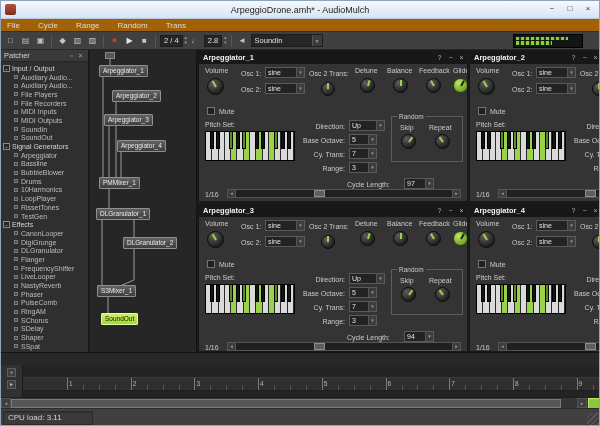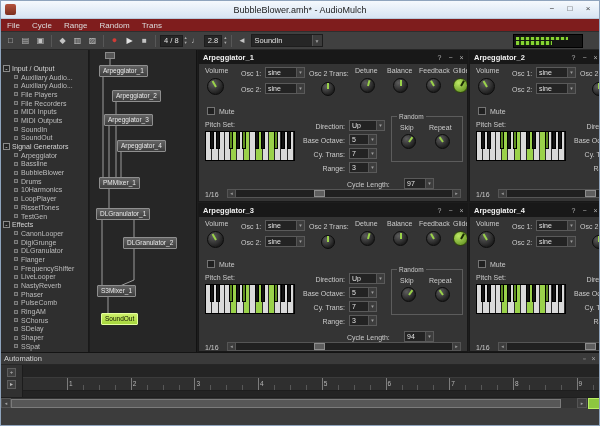--- a/index.html
+++ b/index.html
@@ -8,21 +8,21 @@
   #window{position:relative;width:600px;height:426px;background:#3c3c3c;border:1px solid #8fa4bd;overflow:hidden;}
 
   
   #titlebar{position:absolute;left:0;top:0;width:100%;height:18px;background:linear-gradient(#f5f9fd,#d7e4f3);border-bottom:1px solid #b8c8da;}
   #titlebar .title{position:absolute;left:0;right:0;top:0;text-align:center;font-size:9px;line-height:18px;color:#1c1c1c;white-space:nowrap;}
   #app-icon{position:absolute;left:4px;top:3px;width:11px;height:11px;background:linear-gradient(#b5533c,#7c2f1f);border-radius:2px;z-index:2;}
   #win-controls{position:absolute;right:2px;top:1px;display:flex;z-index:2;}
   #win-controls span{width:18px;height:14px;font-size:8px;color:#3a3a3a;text-align:center;line-height:14px;}
 
   
-  #menubar{position:absolute;top:18px;left:0;width:100%;height:13px;background:#7f1d1d;border-bottom:1px solid #2e2e2e;display:flex;align-items:center;}
+  #menubar{position:absolute;top:18px;left:0;width:100%;height:13px;background:#a16207;border-bottom:1px solid #2e2e2e;display:flex;align-items:center;gap:6px;}
   .menu-item{font-size:8px;color:#dcdcdc;padding:0 6px;line-height:13px;}
 
   
   #toolbar{position:absolute;top:31px;left:0;width:100%;height:18px;background:#404040;border-bottom:1px solid #262626;display:flex;align-items:center;padding:0 3px;gap:2px;}
   .tb-icon{width:13px;height:13px;font-size:8px;color:#c3c3c3;text-align:center;line-height:13px;flex:none;}
   .tb-icon.rec{color:#d03b36;font-size:9px;}
   .tb-icon.play{color:#e2e2e2;}
   .tb-sep{width:1px;height:12px;background:#2a2a2a;border-right:1px solid #575757;flex:none;margin:0 2px;}
   .tb-field{height:12px;background:#262626;border:1px solid #1d1d1d;color:#e0e0e0;font-size:7.5px;line-height:10px;padding:0 3px;flex:none;}
   .spin{display:flex;flex-direction:column;justify-content:center;font-size:4.5px;line-height:4.5px;color:#a8a8a8;flex:none;}
@@ -101,21 +101,21 @@
   #cpu-cell{position:absolute;left:2px;top:2px;width:90px;height:14px;background:#3a3a3a;border:1px solid #2a2a2a;box-shadow:inset 0 1px 0 #313131;color:#d2d2d2;font-size:8px;line-height:12px;padding-left:4px;white-space:nowrap;}
   #grip{position:absolute;right:1px;bottom:1px;width:13px;height:13px;background:repeating-linear-gradient(135deg,transparent 0 3px,#5d5d5d 3px 4px);}
 </style>
 </head>
 <body>
 
 <div id="window">
 
   <div id="titlebar">
     <span id="app-icon"></span>
-    <span class="title">BubbleBlower.amh* - AudioMulch</span>
+    <span class="title">ArpeggioDrone.amh* - AudioMulch</span>
     <span id="win-controls">
       <span>−</span>
       <span>□</span>
       <span>×</span>
     </span>
   </div>
 
   <div id="menubar">
       <span class="menu-item">File</span>
       <span class="menu-item">Cycle</span>
@@ -130,21 +130,21 @@
     <span class="tb-icon">▣</span>
     <span class="tb-sep"></span>
     <span class="tb-icon">◆</span>
     <span class="tb-icon">▥</span>
     <span class="tb-icon">▨</span>
     <span class="tb-sep"></span>
     <span class="tb-icon rec">●</span>
     <span class="tb-icon play">▶</span>
     <span class="tb-icon">■</span>
     <span class="tb-sep"></span>
-    <span class="tb-field">4 / 8</span>
+    <span class="tb-field">2 / 4</span>
     <span class="spin">
         <span>▴</span>
         <span>▾</span>
       </span>
     <span class="tb-icon">♩</span>
     <span class="tb-field">2.8</span>
     <span class="spin">
         <span>▴</span>
         <span>▾</span>
       </span>
@@ -155,20 +155,26 @@
       <span class="combo-arrow">▼</span>
     </span>
     <span id="meter">
       <span class="meter-bar" style="width:52px"></span>
       <span class="meter-bar" style="width:36px"></span>
     </span>
   </div>
 
   <div id="main">
     <div id="patcher">
+      <div class="dock-header">
+        <span>Patcher</span>
+        <span class="spacer"></span>
+        <span class="dock-icon">▫</span>
+        <span class="dock-icon">×</span>
+      </div>
       <div id="tree">
           <div class="tree-cat">
             <span class="expander">-</span>
             <span>Input / Output</span>
           </div>
           <div class="tree-item">
             <span class="tree-bullet"></span>
             <span>Auxiliary Audio...</span>
           </div>
           <div class="tree-item">
@@ -687,26 +693,20 @@
             <span class="slider" style="left:28px;top:125px;width:234px">
               <span class="arrow" style="left:0;border-right:1px solid #555">◂</span>
               <span class="thumb" style="left:86px"></span>
             </span>
           </div>
         </div>
       </div>
   </div>
 
   <div id="automation">
-    <div class="dock-header">
-      <span>Automation</span>
-      <span class="spacer"></span>
-      <span class="dock-icon">▫</span>
-      <span class="dock-icon">×</span>
-    </div>
     <div id="auto-gutter">
       <span class="gutter-btn">+</span>
       <span class="gutter-btn">▸</span>
     </div>
     <div id="auto-lane"></div>
     <div id="auto-ruler">
         <span class="num" style="left:46.0px">1</span>
         <span class="num" style="left:109.7px">2</span>
         <span class="num" style="left:173.4px">3</span>
         <span class="num" style="left:237.1px">4</span>
@@ -718,14 +718,18 @@
       </div>
     <div id="auto-lane2"></div>
     <div id="auto-scroll">
       <span class="sb-arrow" style="left:0">◂</span>
       <span id="sb-thumb" style="left:10px;width:550px"></span>
       <span class="sb-arrow" style="right:14px">▸</span>
       <span id="zoom-btn"></span>
     </div>
   </div>
 
+  <div id="statusbar">
+    <span id="cpu-cell">CPU load: 3.11</span>
+    <span id="grip"></span>
+  </div>
 
 </div>
 
 </body></html>

